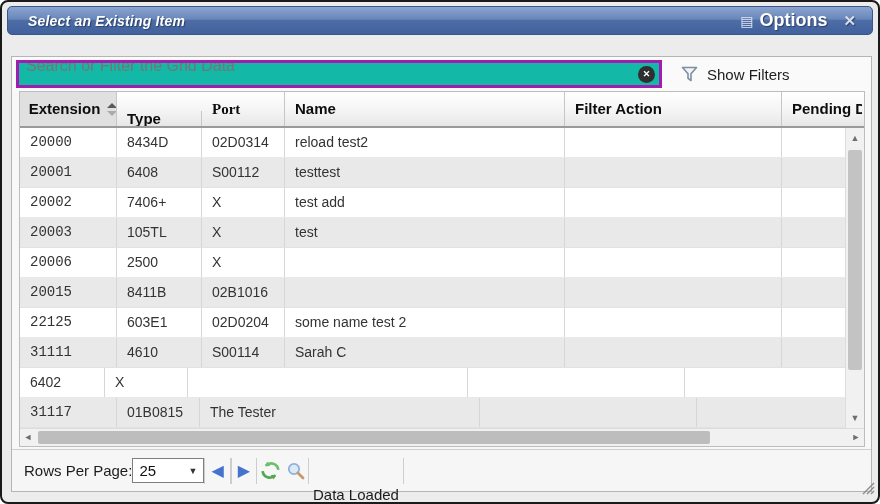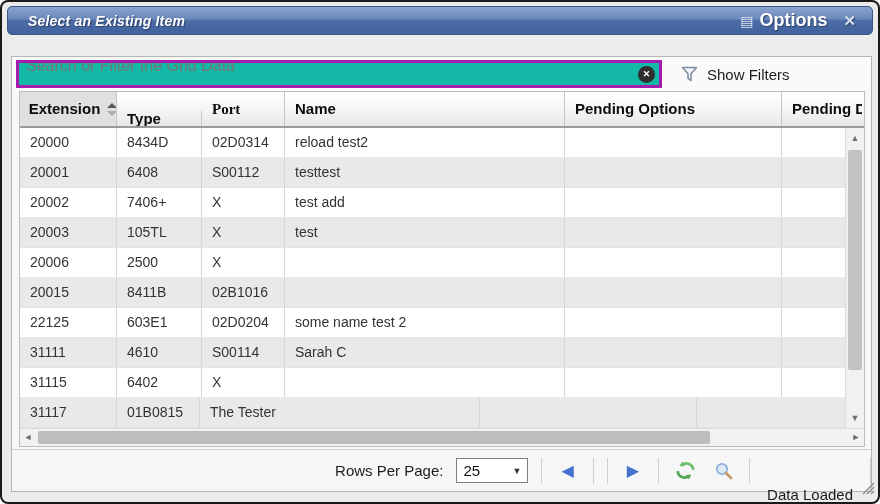--- a/index.html
+++ b/index.html
@@ -77,21 +77,21 @@
   .sort-icon .up { width: 0; height: 0; border-left: 5px solid transparent; border-right: 5px solid transparent; border-bottom: 5px solid #5a5a5a; }
   .sort-icon .down { width: 0; height: 0; border-left: 5px solid transparent; border-right: 5px solid transparent; border-top: 5px solid #ababab; }
 
   .grid-body { position: absolute; left: 0; top: 36px; width: 825px; height: 300px; overflow: hidden; background: #fff; }
   .row { display: flex; height: 30px; border-bottom: 1px solid #e9e9e9; background: #fff; }
   .row.alt { background: #e9e9e9; border-bottom: 1px solid #e2e2e2; }
   .cell {
     font-size: 14px; color: #333; padding-left: 10px; line-height: 29px;
     border-right: 1px solid #d6d6d6; white-space: nowrap; overflow: hidden;
   }
-  .cell.col0 { width: 97px; } .cell.col1 { width: 85px; } .cell.col2 { width: 83px; }
+  .cell.col0 { width: 97px; font-family: Liberation Mono, monospace; } .cell.col1 { width: 85px; } .cell.col2 { width: 83px; }
   .cell.col3 { width: 280px; } .cell.col4 { width: 217px; }
   .cell.col5 { width: 63px; border-right: none; }
 
   
   .vscroll {
     position: absolute; right: 0; top: 36px; width: 19px; height: 300px;
     background: #f1f1f1; border-left: 1px solid #dcdcdc;
   }
   .vscroll .arrow { position: absolute; left: 0; width: 100%; text-align: center; color: #6e6e6e; font-size: 9px; line-height: 16px; height: 16px; }
   .vscroll .arrow.up { top: 2px; }
@@ -102,21 +102,21 @@
   .hscroll { position: absolute; left: 0; bottom: 0; width: 844px; height: 18px; background: #f1f1f1; border-top: 1px solid #dcdcdc; }
   .hscroll .arrow { position: absolute; top: 0; height: 100%; width: 16px; text-align: center; color: #6e6e6e; font-size: 9px; line-height: 17px; }
   .hscroll .arrow.left { left: 0; }
   .hscroll .arrow.right { right: 0; }
   .hthumb { position: absolute; left: 18px; top: 2px; height: 13px; width: 672px; background: #bdbdbd; border-radius: 2px; }
 
   
   .toolbar {
     position: absolute; left: 0; right: 0; top: 392px; bottom: 0;
     border-top: 1px solid #cfcfcf; background: #f6f6f6;
-    display: flex; align-items: center; padding-left: 12px; gap: 13px; justify-content: flex-end;
+    display: flex; align-items: center; padding-left: 12px; 
   }
   .tb-label { font-size: 15px; color: #1c1c1c; white-space: nowrap; }
   .rpp-select {
     width: 72px; height: 25px; border: 1px solid #7f7f7f; background: #fff;
     display: flex; align-items: center; font-size: 15px; color: #111; padding: 0 6px;
   }
   .rpp-select .sel-arrow { margin-left: auto; font-size: 9px; color: #333; }
   .tb-sep { width: 1px; height: 26px; background: #cdcdcd; }
   .nav-arrow { font-size: 16px; color: #4472cd; line-height: 1; padding: 0 6px; }
   .page-group { display: flex; align-items: center; }
@@ -172,21 +172,21 @@
           <div class="hcell col1">
             <span>Type</span>
           </div>
           <div class="hcell col2">
             <span>Port</span>
           </div>
           <div class="hcell col3">
             <span>Name</span>
           </div>
           <div class="hcell col4">
-            <span>Pending Options</span>
+            <span>Filter Action</span>
           </div>
           <div class="hcell col5">
             <span>Pending Da</span>
           </div>
         </div>
       <div class="grid-body">
           <div class="row">
             <div class="cell col0">20000</div>
             <div class="cell col1">8434D</div>
             <div class="cell col2">02D0314</div>
@@ -244,21 +244,20 @@
           </div>
           <div class="row alt">
             <div class="cell col0">31111</div>
             <div class="cell col1">4610</div>
             <div class="cell col2">S00114</div>
             <div class="cell col3">Sarah C</div>
             <div class="cell col4"></div>
             <div class="cell col5"></div>
           </div>
           <div class="row">
-            <div class="cell col0">31115</div>
             <div class="cell col1">6402</div>
             <div class="cell col2">X</div>
             <div class="cell col3"></div>
             <div class="cell col4"></div>
             <div class="cell col5"></div>
           </div>
           <div class="row alt">
             <div class="cell col0">31117</div>
             <div class="cell col2">01B0815</div>
             <div class="cell col3">The Tester</div>

